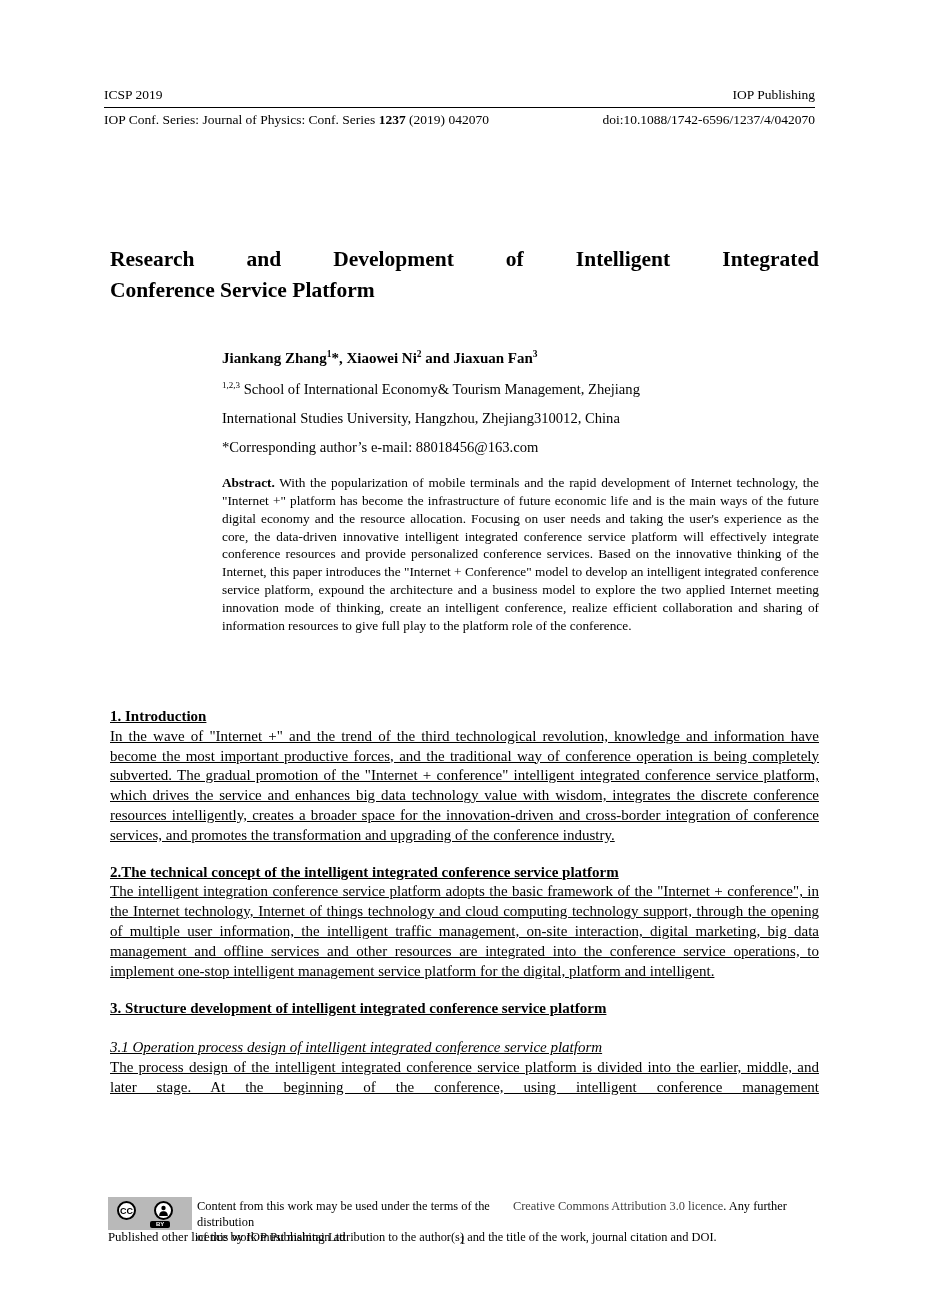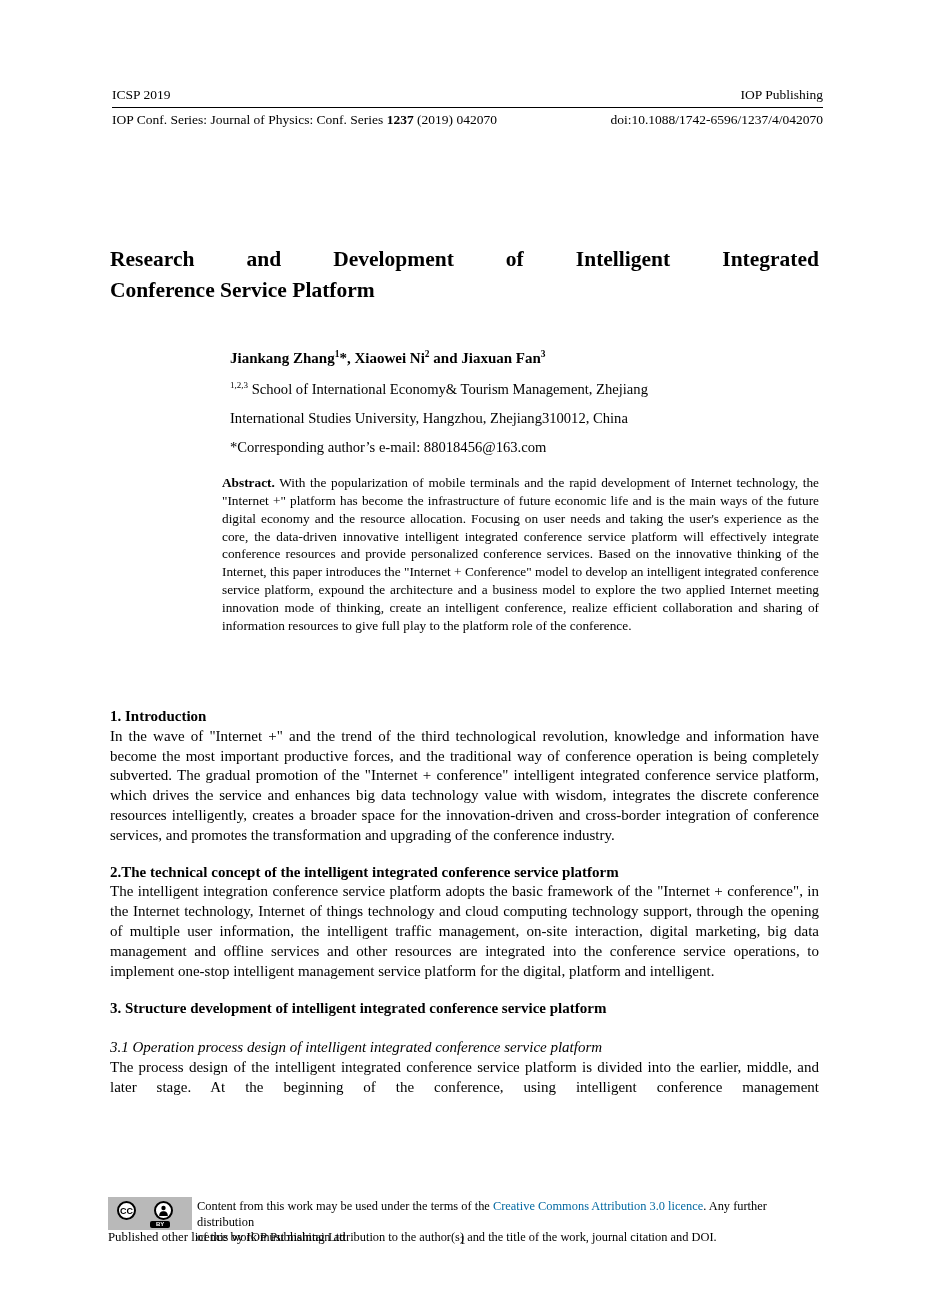--- a/index.html
+++ b/index.html
@@ -7,56 +7,56 @@
   .page {
     position:relative;
     width:925px; height:1309px;
     background:#ffffff;
     font-family:"Liberation Serif", "DejaVu Serif", serif;
     color:#000;
     overflow:hidden;
   }
 
   
-  .header { position:absolute; left:112px; width:711px; top:88px; }
+  .header { position:absolute; left:104px; width:711px; top:88px; }
   .header-row1 {
     display:flex; justify-content:space-between;
     font-size:13.5px; line-height:14px;
     padding-bottom:5px; border-bottom:1.5px solid #000;
   }
   .header-row2 {
     display:flex; justify-content:space-between;
     font-size:13.5px; line-height:15px; margin-top:4px;gap:47px;
   }
   .vol-bold { font-weight:bold; }
 
   
   .title {
     position:absolute; left:110px; width:709px; top:244px;
     font-size:21.5px; font-weight:bold; line-height:31px;
   }
   .title-line1 { text-align:justify; text-align-last:justify; }
 
   
-  .authors { position:absolute; left:230px; top:349px; width:600px; }
+  .authors { position:absolute; left:222px; top:349px; width:600px; }
   .author-names { font-size:15px; font-weight:bold; line-height:19px; }
   .author-names sup { font-size:9.5px; vertical-align:super; line-height:0; }
   .affiliation { margin-top:7px; font-size:14.6px; }
   .affiliation-line { line-height:29px; }
   .affiliation sup { font-size:9px; vertical-align:super; line-height:0; }
 
   
   .abstract {
     position:absolute; left:222px; top:474px; width:597px;
     font-size:13.3px; line-height:17.85px; text-align:justify;
   }
   .abstract-label { font-weight:bold; }
 
   
-  .body-text { position:absolute; left:110px; top:707px; width:709px; font-size:15px; line-height:19.8px; }
+  .body-text { position:absolute; left:110px; top:707px; width:709px; font-size:15px; line-height:19.8px;text-decoration:underline; }
   .sec-heading { font-weight:bold; }
   .sec-body { text-align:justify; }
   .gap-before { margin-top:17px; }
   .gap-before-lg { margin-top:18px; }
   .subsec-heading { font-style:italic; margin-top:19px; }
   .stretch-last { text-align-last:justify; }
 
   
   .cc-badge {
     position:absolute; left:108px; top:1197px;
@@ -73,21 +73,21 @@
   .by-pill {
     position:absolute; left:42px; top:24px;
     background:#000; color:#fff;
     font-family:"Liberation Sans", sans-serif; font-weight:bold;
     font-size:6px; line-height:7px; padding:0 6px; border-radius:2px;
   }
   .footer-text {
     position:absolute; left:197px; top:1199px; width:622px;
     font-size:12.4px; line-height:15.6px;
   }
-  .footer-link { color:#0369a1; text-decoration:none; cursor:pointer; }
+  .footer-link { color:#404040; text-decoration:none; cursor:pointer;margin-left:20px; }
   .published { position:absolute; left:108px; top:1230px; font-size:12.8px; }
   .page-num { position:absolute; left:0; top:1232px; width:925px; text-align:center; font-size:13px; }
 </style>
 </head>
 <body>
 
 <div class="page">
 
   <div class="header">
     <div class="header-row1">

